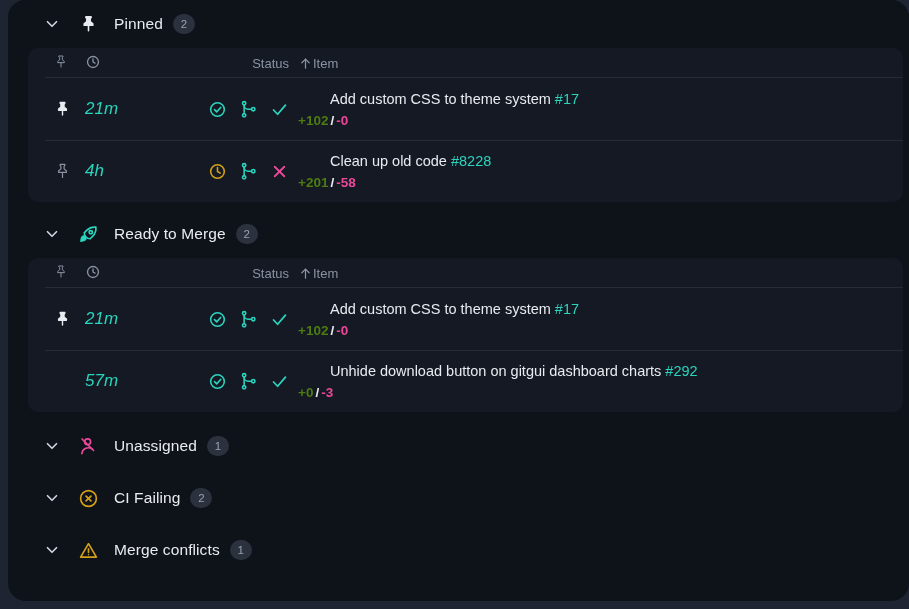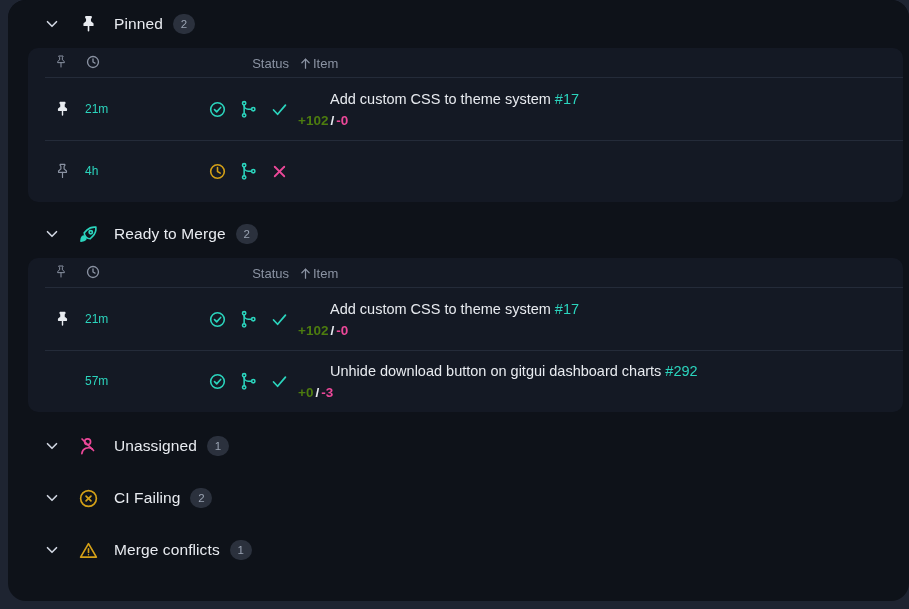--- a/index.html
+++ b/index.html
@@ -138,22 +138,23 @@
     left: 17px; right: 0; top: 0;
     height: 1px;
     background: #242b39;
   }
 
   .trow .col-pin,
   .trow .col-time,
   .trow .col-status { align-items: center; }
 
   .time-val {
-    font-size: 12px;
+    font-size: 17px;
     color: #2bd4bd;
+    font-style: italic;
   }
 
   .status-icons {
     display: flex;
     align-items: center;
     gap: 12px;
   }
   .status-icons svg { display: block; }
 
   .item-cell {
@@ -307,20 +308,24 @@
                 </svg>
               </span>
               <span>
                 <svg width="19" height="19" viewBox="0 0 24 24" fill="none" stroke="#ec4899" stroke-width="2.3" stroke-linecap="round" stroke-linejoin="round">
                   <line x1="6" y1="6" x2="18" y2="18"></line>
                   <line x1="18" y1="6" x2="6" y2="18"></line>
                 </svg>
               </span>
             </span>
           </div>
+          <div class="item-cell">
+            <div class="item-title"><span>Clean up old code</span> <span class="item-num">#8228</span></div>
+            <div class="diff"><span class="add">+201</span><span class="sep">/</span><span class="del">-58</span></div>
+          </div>
         </div>
       </div>
       <div class="spacer-8"></div>
       <div class="section-header">
         <span class="chevron">
           <svg width="18" height="18" viewBox="0 0 24 24" fill="none" stroke="#cfd5e0" stroke-width="2.2" stroke-linecap="round" stroke-linejoin="round">
             <polyline points="6 9 12 15 18 9"></polyline>
           </svg>
         </span>
         <span class="sec-icon">

